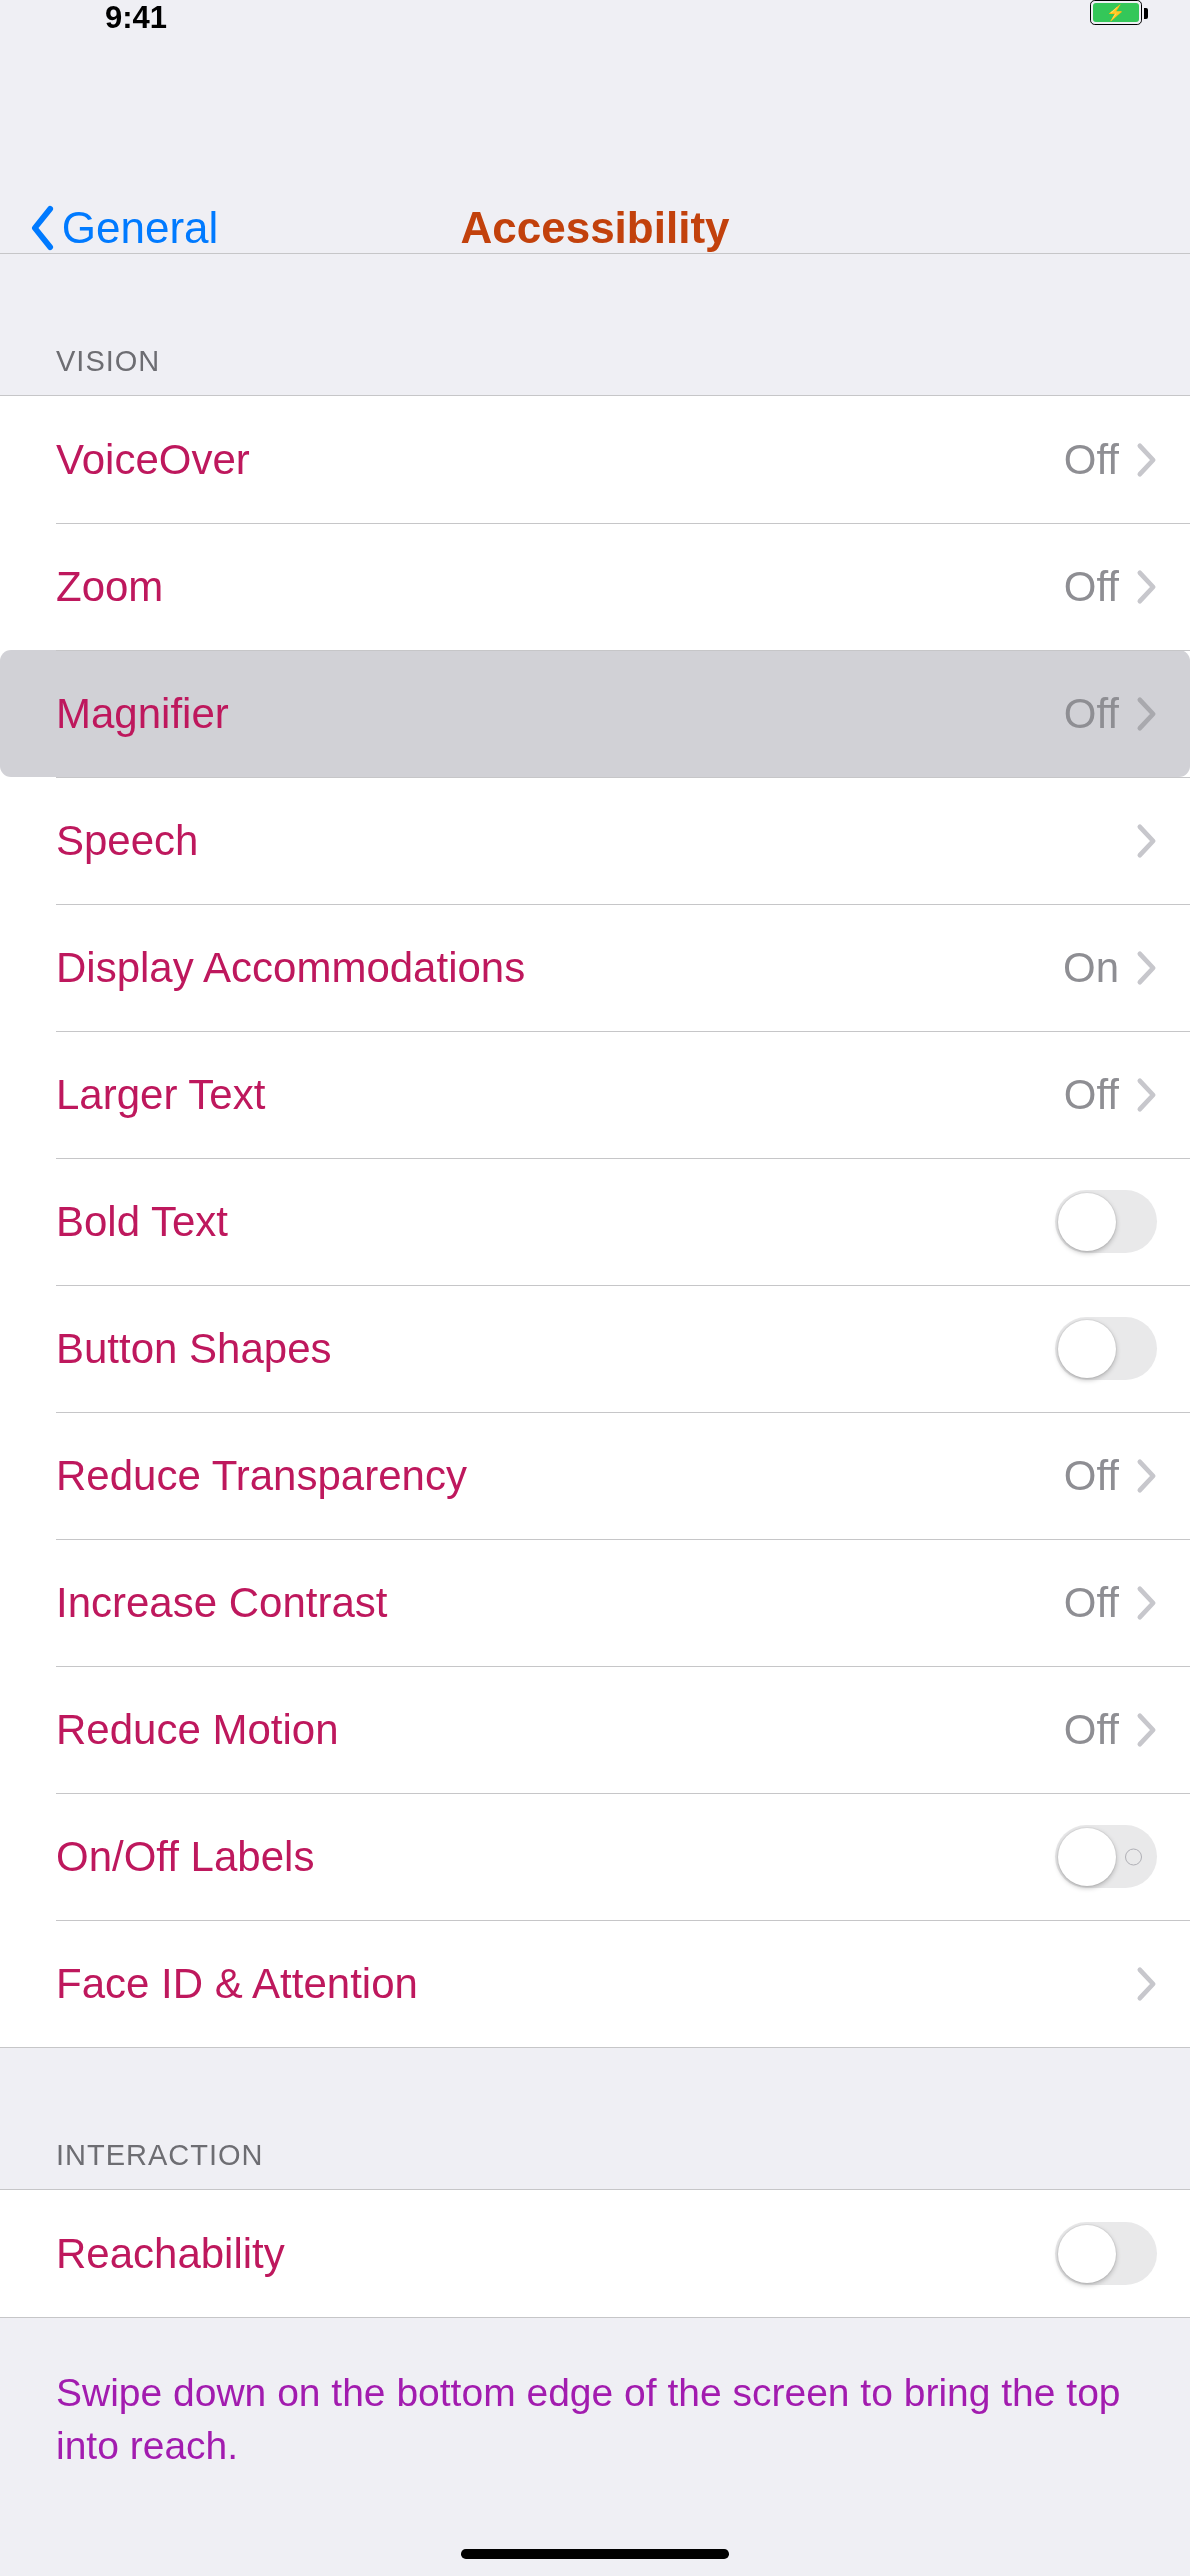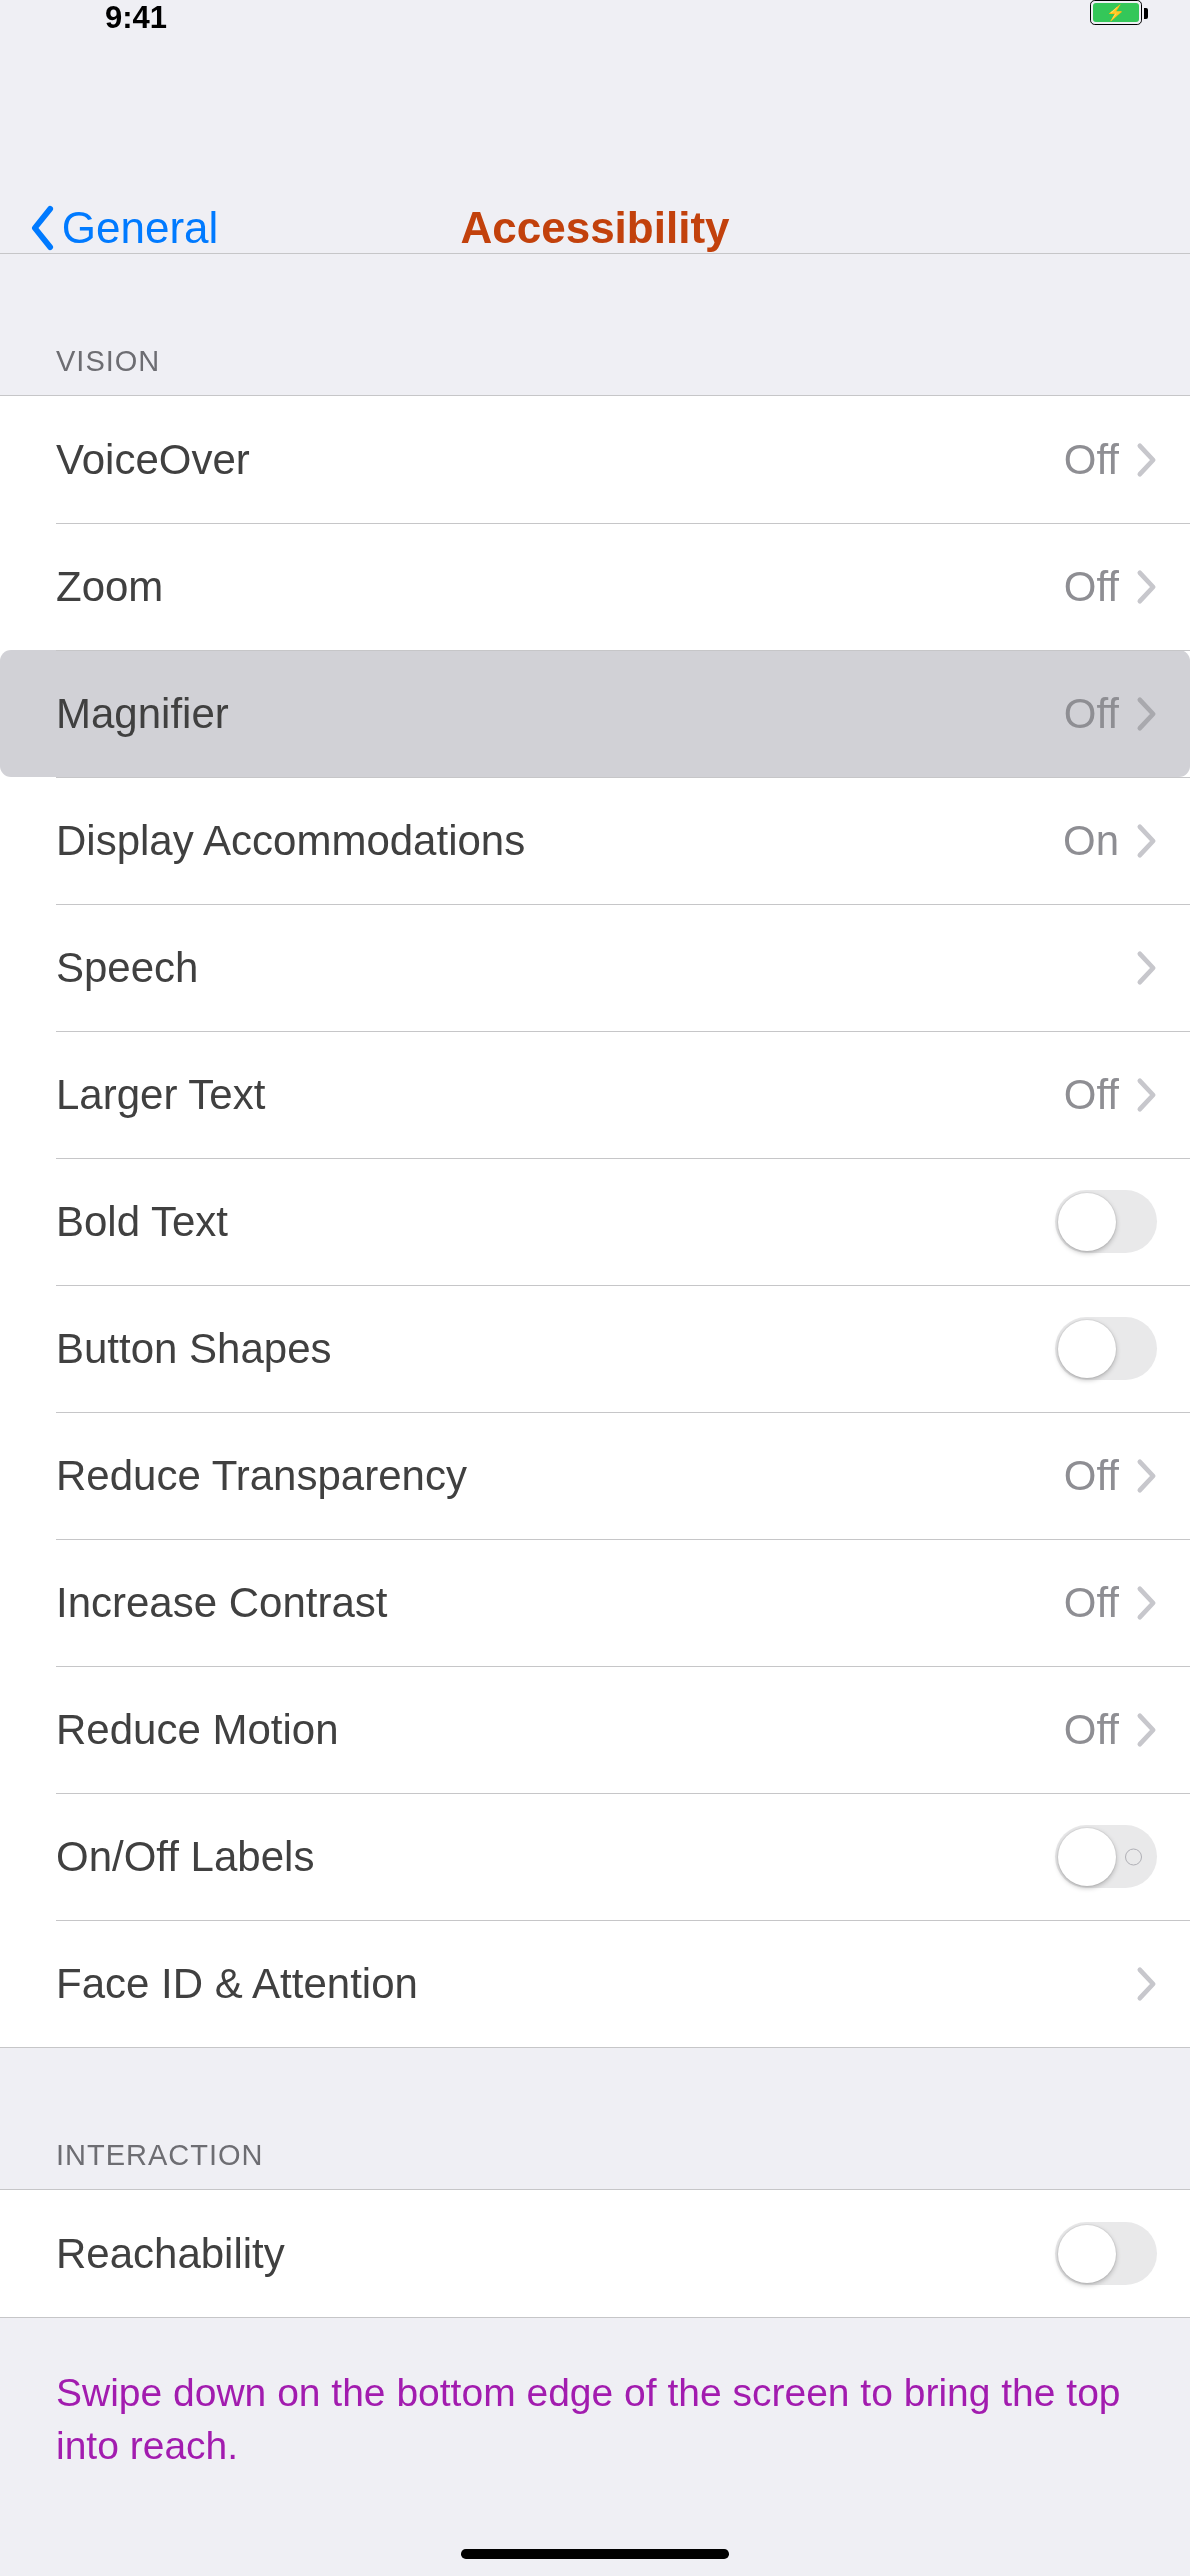--- a/index.html
+++ b/index.html
@@ -113,21 +113,21 @@
     position:absolute;
     top:0;
     left:56px;
     right:0;
     height:1px;
     background:#c6c6c8;
   }
   .row-label {
     flex:1;
     font-size:42px;
-    color:#404040;
+    color:#be185d;
   }
   .row-value {
     font-size:42px;
     color:#8e8e93;
     margin-right:17px;
   }
   .chevron {
     width:21px;
     height:36px;
     flex-shrink:0;
@@ -215,28 +215,28 @@
         </svg>
       </div>
       <div class="row highlighted">
         <div class="row-label">Magnifier</div>
         <div class="row-value">Off</div>
         <svg class="chevron" viewBox="0 0 22 38">
           <path d="M4 4 L18 19 L4 34"></path>
         </svg>
       </div>
       <div class="row">
+        <div class="row-label">Speech</div>
+        <svg class="chevron" viewBox="0 0 22 38">
+          <path d="M4 4 L18 19 L4 34"></path>
+        </svg>
+      </div>
+      <div class="row">
         <div class="row-label">Display Accommodations</div>
         <div class="row-value">On</div>
-        <svg class="chevron" viewBox="0 0 22 38">
-          <path d="M4 4 L18 19 L4 34"></path>
-        </svg>
-      </div>
-      <div class="row">
-        <div class="row-label">Speech</div>
         <svg class="chevron" viewBox="0 0 22 38">
           <path d="M4 4 L18 19 L4 34"></path>
         </svg>
       </div>
       <div class="row">
         <div class="row-label">Larger Text</div>
         <div class="row-value">Off</div>
         <svg class="chevron" viewBox="0 0 22 38">
           <path d="M4 4 L18 19 L4 34"></path>
         </svg>

